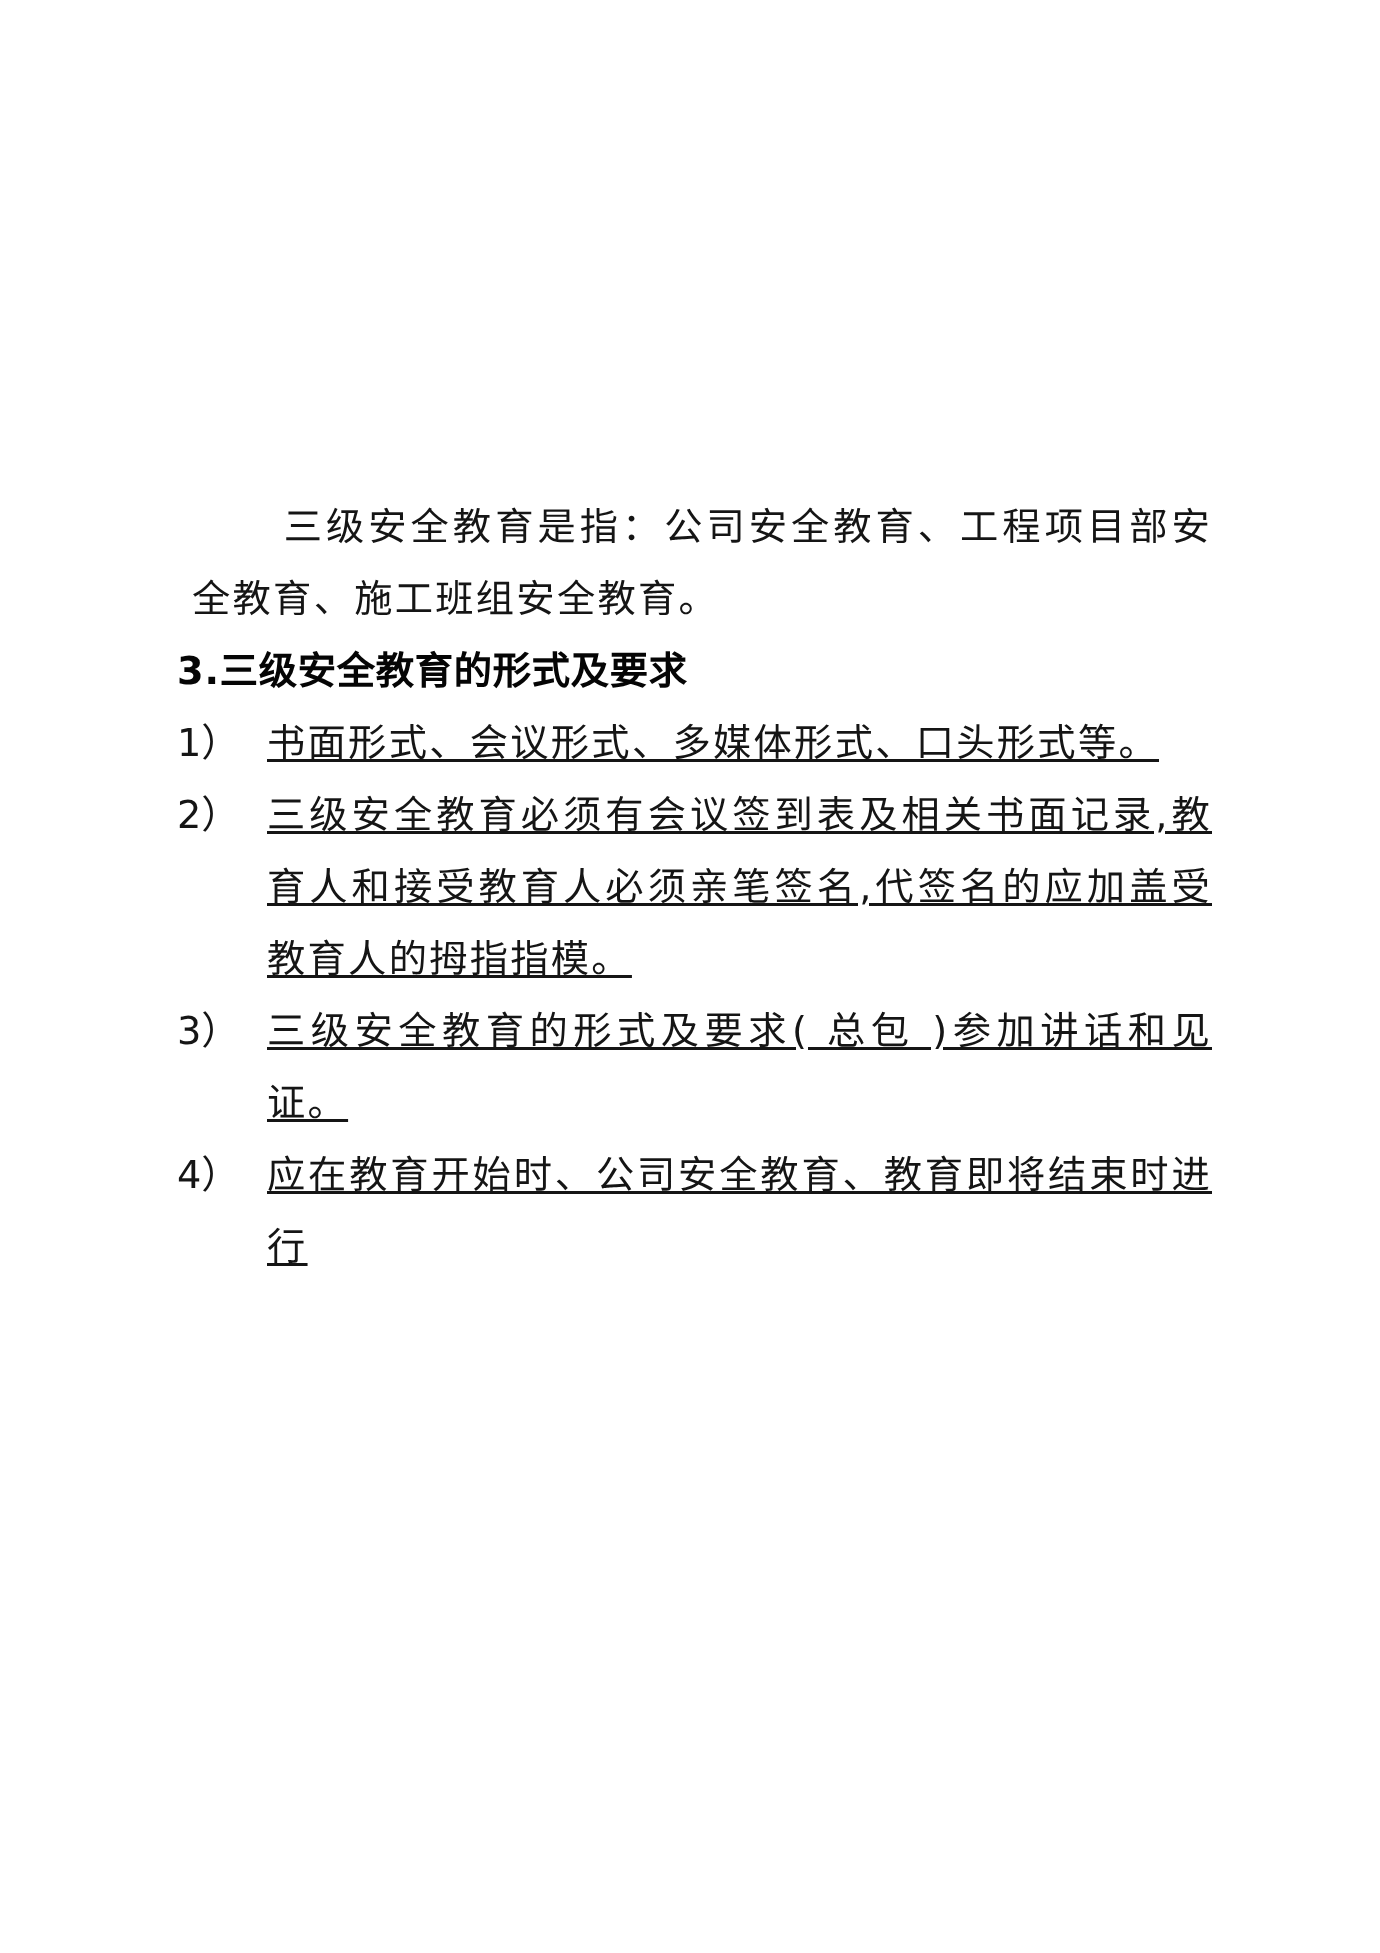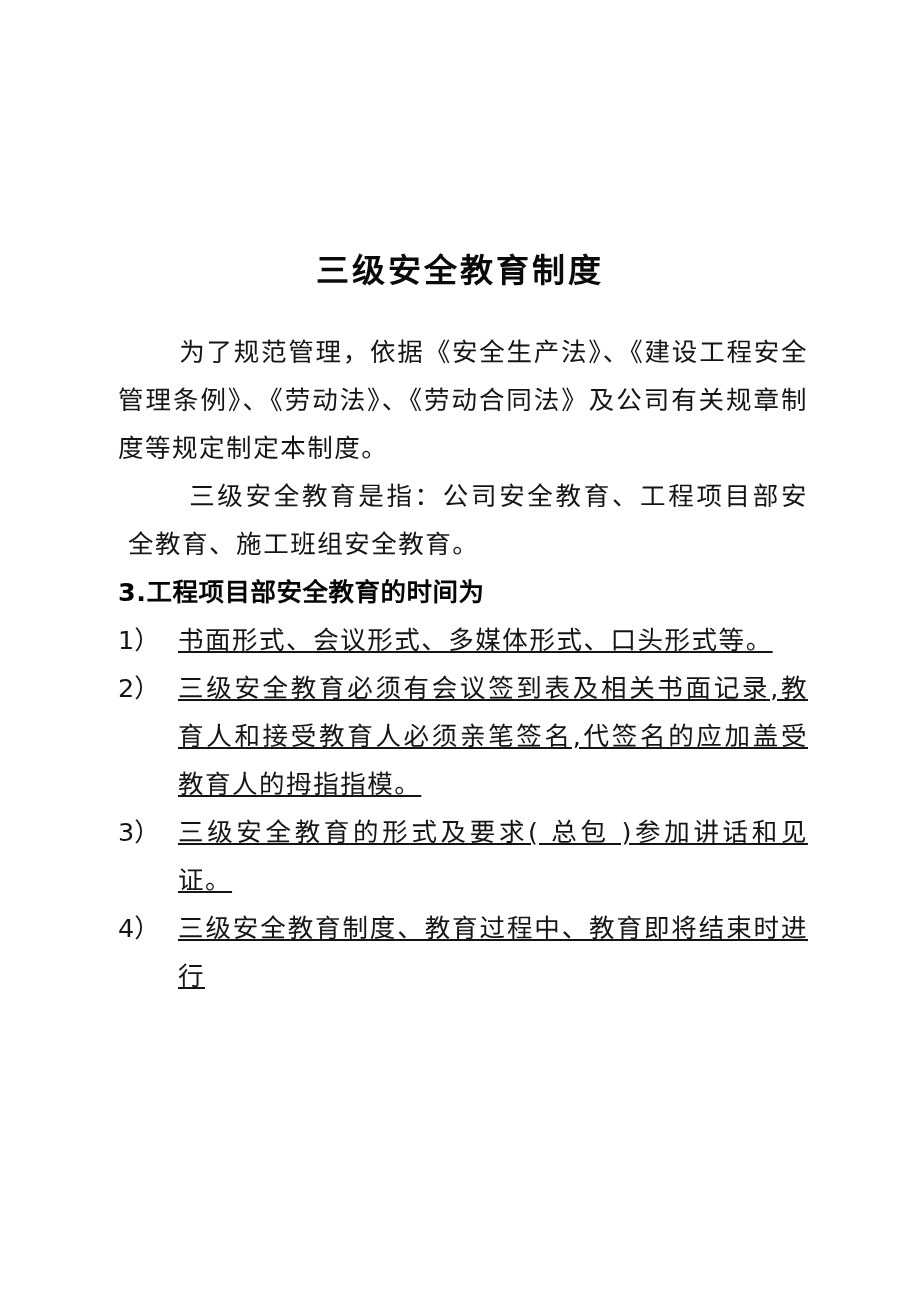--- a/index.html
+++ b/index.html
@@ -104,46 +104,44 @@
   .list-item .item-text {
     display: block;
     text-decoration: underline;
   }
 </style>
 </head>
 <body>
 
 <div class="page">
 
-  <h1 class="doc-title">三级安全教育制度</h1>
 
   <div class="body-block">
 
-    <p class="para para-intro">为了规范管理，依据《安全生产法》、《建设工程安全管理条例》、《劳动法》、《劳动合同法》及公司有关规章制度等规定制定本制度。</p>
 
 
     <p class="para para-section">三级安全教育是指：公司安全教育、工程项目部安全教育、施工班组安全教育。</p>
 
 
 
-    <p class="heading"><span class="num">3.</span><span>工程项目部安全教育的时间为</span></p>
+    <p class="heading"><span class="num">3.</span><span>三级安全教育的形式及要求</span></p>
 
     <ul class="list">
       <li class="list-item">
         <span class="marker">1）</span>
         <span class="item-text">书面形式、会议形式、多媒体形式、口头形式等。</span>
       </li>
       <li class="list-item">
         <span class="marker">2）</span>
         <span class="item-text">三级安全教育必须有会议签到表及相关书面记录,教育人和接受教育人必须亲笔签名,代签名的应加盖受教育人的拇指指模。</span>
       </li>
       <li class="list-item">
         <span class="marker">3）</span>
         <span class="item-text">三级安全教育的形式及要求( 总包 )参加讲话和见证。</span>
       </li>
       <li class="list-item">
         <span class="marker">4）</span>
-        <span class="item-text">三级安全教育制度、教育过程中、教育即将结束时进行</span>
+        <span class="item-text">应在教育开始时、公司安全教育、教育即将结束时进行</span>
       </li>
     </ul>
 
   </div>
 </div>
 
 </body></html>

